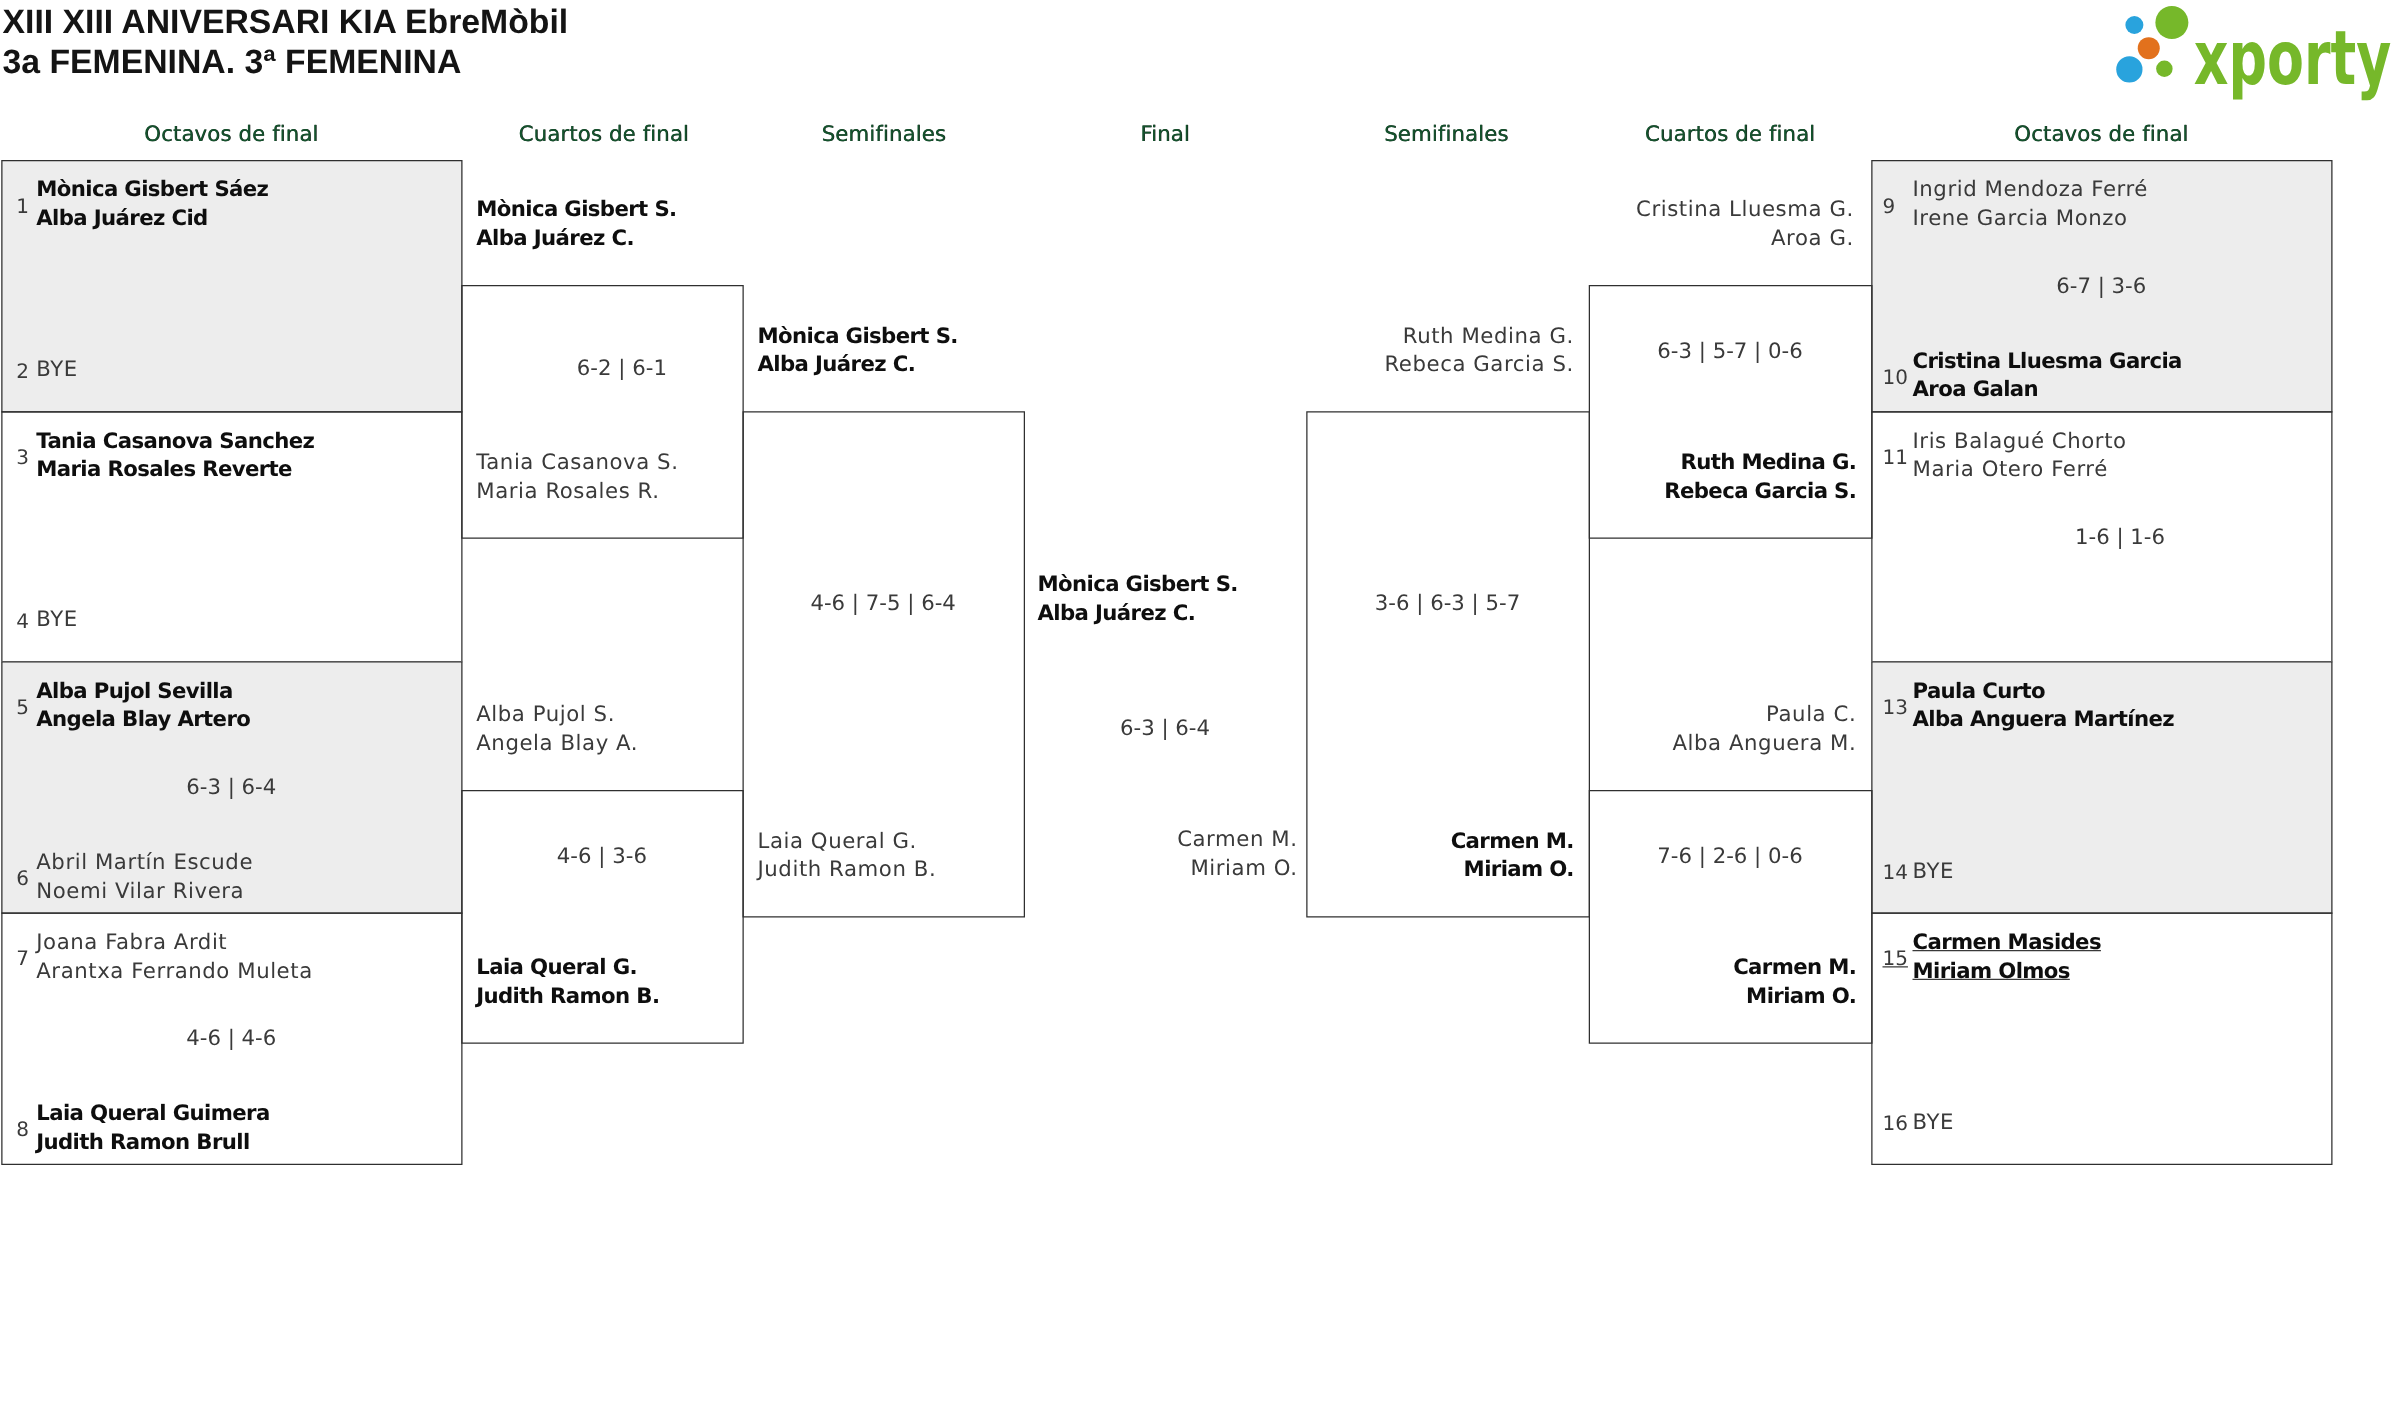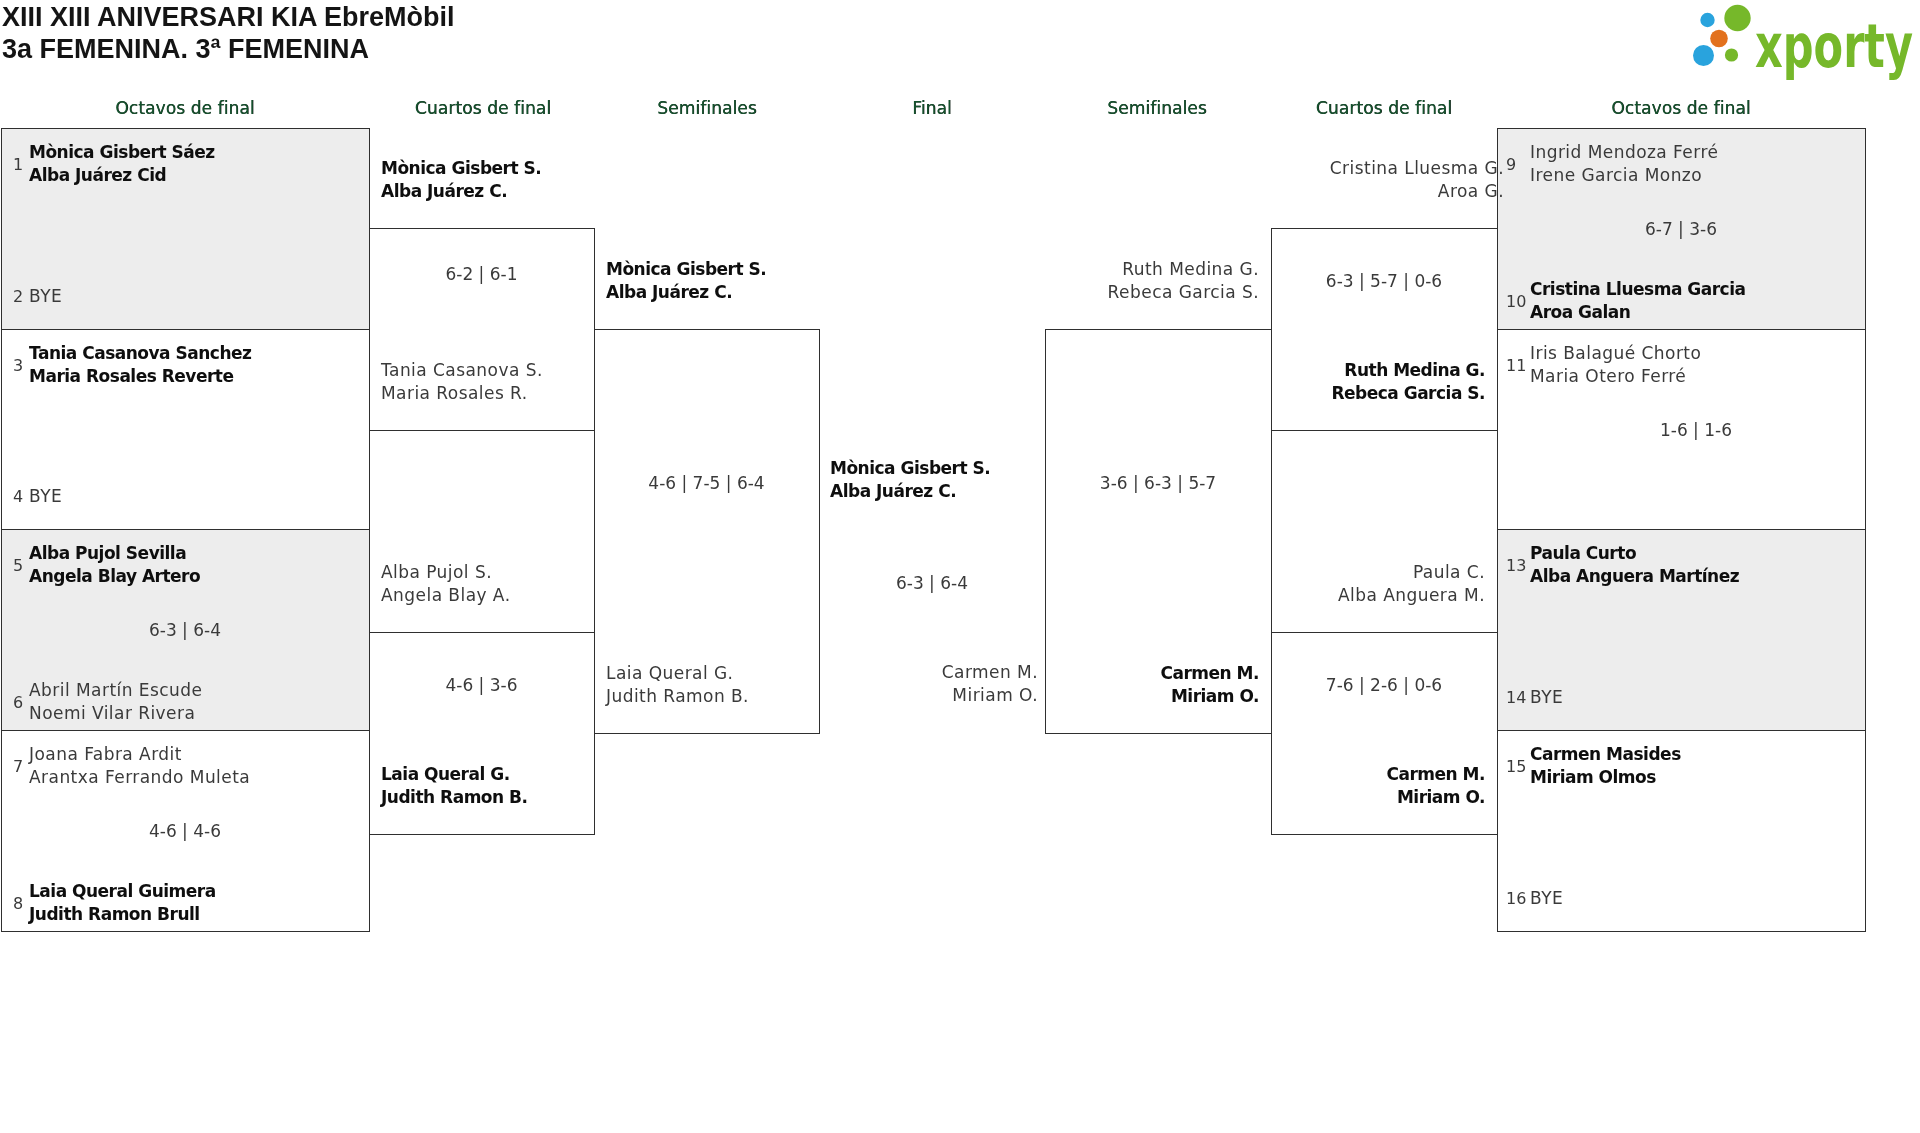--- a/index.html
+++ b/index.html
@@ -141,21 +141,21 @@
 <div class="tl b">Alba Anguera Martínez</div>
       </span>
     </div>
 <div class="slot" style="left:1506px;top:686px;">
       <span class="seed" style="width:24px;">14</span>
       <span class="names">
         <div class="tl">BYE</div>
       </span>
     </div>
 <div class="box " style="left:1497px;top:730px;width:369px;height:202px;"></div>
-<div class="slot" style="left:1506px;top:743px;">
+<div class="slot" style="left:1506px;top:743px;text-decoration:underline;">
       <span class="seed" style="width:24px;">15</span>
       <span class="names">
         <div class="tl b">Carmen Masides</div>
 <div class="tl b">Miriam Olmos</div>
       </span>
     </div>
 <div class="slot" style="left:1506px;top:887px;">
       <span class="seed" style="width:24px;">16</span>
       <span class="names">
         <div class="tl">BYE</div>
@@ -164,35 +164,35 @@
 <div class="box " style="left:369px;top:228px;width:226px;height:203px;"></div>
 <div class="box " style="left:1271px;top:228px;width:227px;height:203px;"></div>
 <div class="box " style="left:369px;top:632px;width:226px;height:203px;"></div>
 <div class="box " style="left:1271px;top:632px;width:227px;height:203px;"></div>
 <div class="box " style="left:594px;top:329px;width:226px;height:405px;"></div>
 <div class="box " style="left:1045px;top:329px;width:227px;height:405px;"></div>
 <div class="lbl" style="left:381px;top:157px;">
       <div class="tl b">Mònica Gisbert S.</div>
 <div class="tl b">Alba Juárez C.</div>
     </div>
-<div class="score" style="left:369px;top:263px;width:225px;">6-2 | 6-1</div>
+<div class="score" style="left:369px;top:284px;width:225px;padding-left:16px;">6-2 | 6-1</div>
 <div class="lbl" style="left:381px;top:359px;">
       <div class="tl">Tania Casanova S.</div>
 <div class="tl">Maria Rosales R.</div>
     </div>
 <div class="lbl" style="left:381px;top:561px;">
       <div class="tl">Alba Pujol S.</div>
 <div class="tl">Angela Blay A.</div>
     </div>
 <div class="score" style="left:369px;top:673.5px;width:225px;">4-6 | 3-6</div>
 <div class="lbl" style="left:381px;top:763px;">
       <div class="tl b">Laia Queral G.</div>
 <div class="tl b">Judith Ramon B.</div>
     </div>
-<div class="lbl r" style="right:416px;top:157px;">
+<div class="lbl r" style="right:437px;top:157px;">
       <div class="tl">Cristina Lluesma G.</div>
 <div class="tl">Aroa G.</div>
     </div>
 <div class="score" style="left:1271px;top:269.5px;width:226px;">6-3 | 5-7 | 0-6</div>
 <div class="lbl r" style="right:435px;top:359px;">
       <div class="tl b">Ruth Medina G.</div>
 <div class="tl b">Rebeca Garcia S.</div>
     </div>
 <div class="lbl r" style="right:435px;top:561px;">
       <div class="tl">Paula C.</div>

